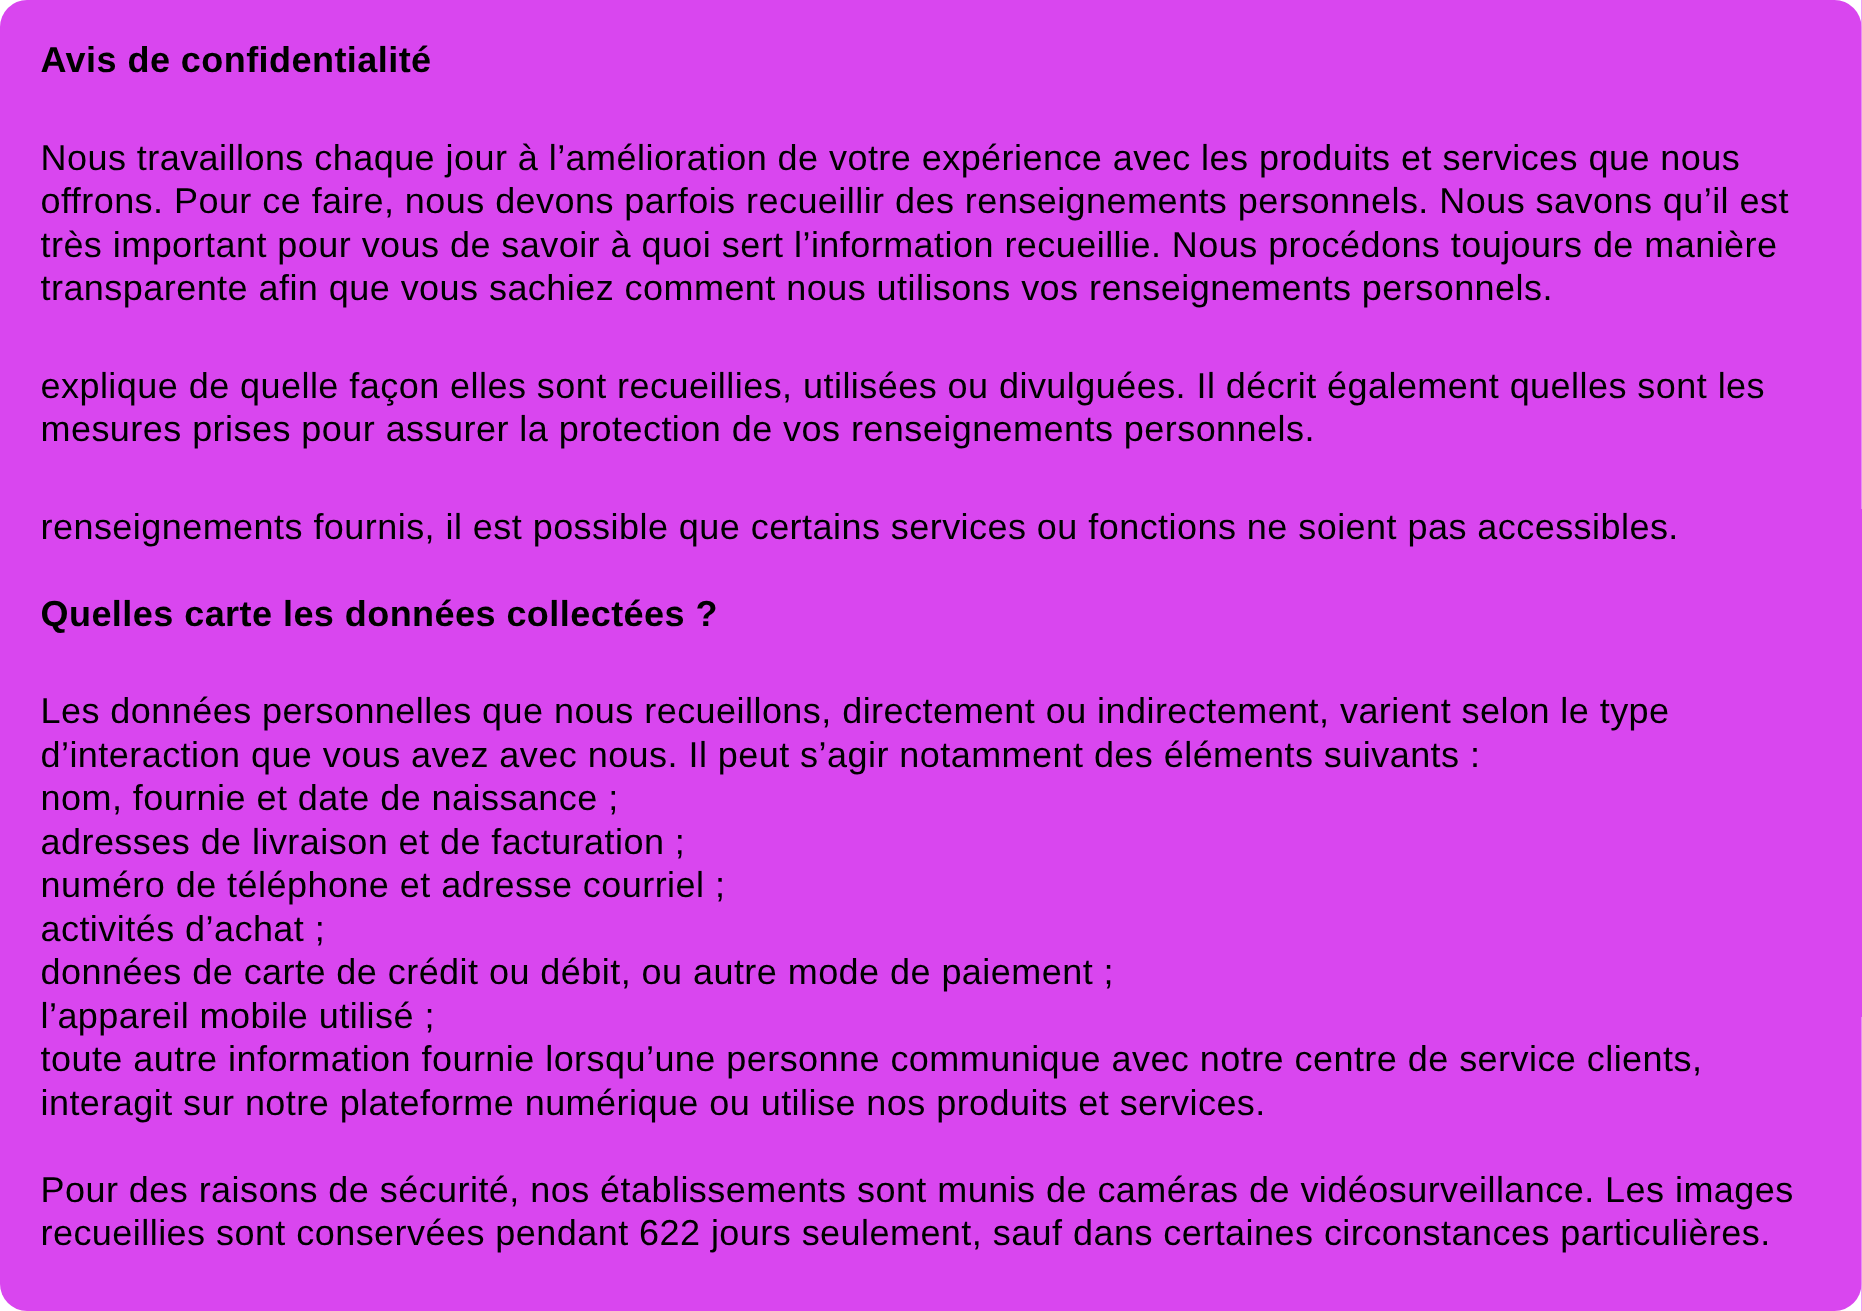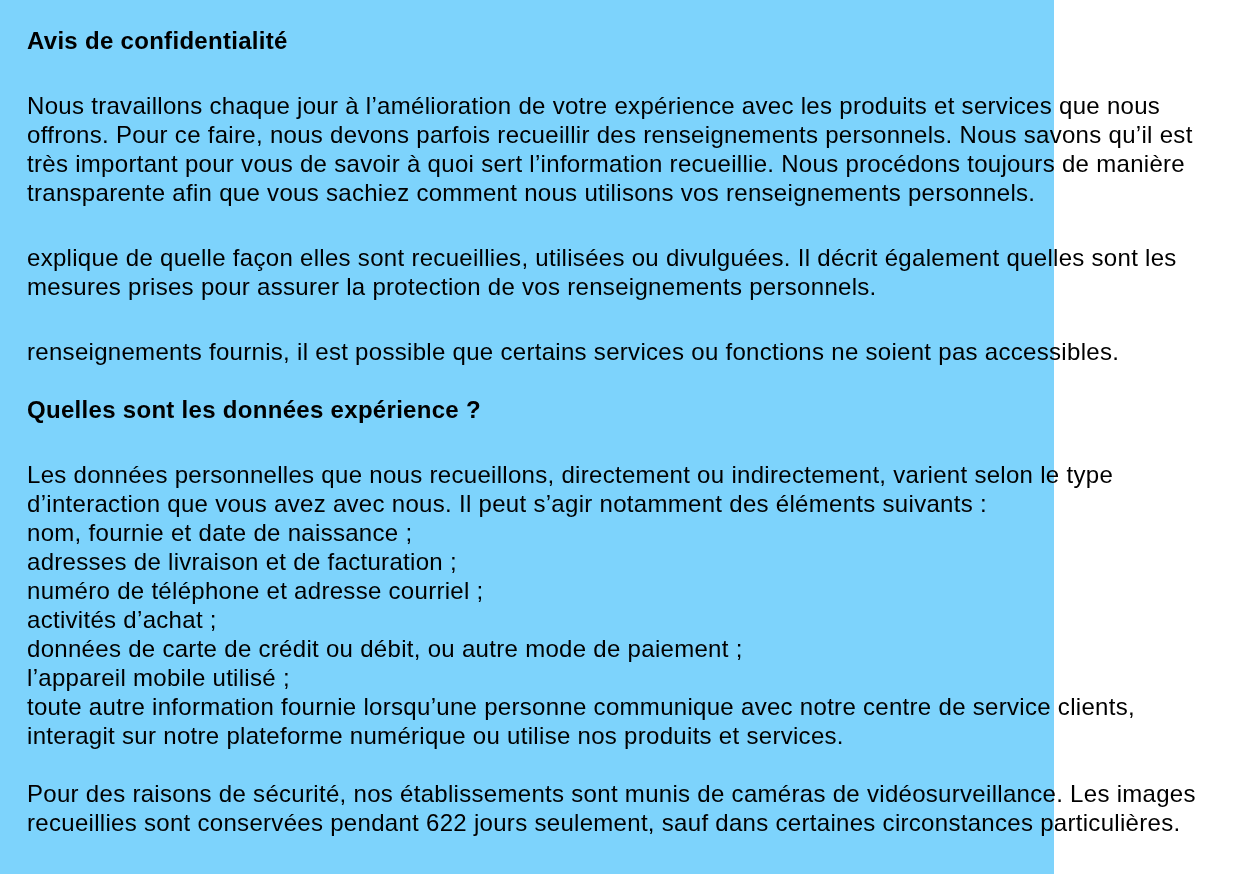--- a/index.html
+++ b/index.html
@@ -7,29 +7,30 @@
     padding: 0;
   }
   body {
     width: 1241px;
     height: 874px;
     background: #ffffff;
     overflow: hidden;
   }
   .page {
     box-sizing: border-box;
-    width: 1054px;
+    width: 1241px;
     height: 874px;
     padding: 26px 20px 0 27px;
-    background: #7dd3fc;
+    background: #d946ef;
     color: #000000;
     font-family: "Liberation Sans", "DejaVu Sans", sans-serif;
     font-size: 24px;
     line-height: 29px;
     letter-spacing: 0.3px;
+    border-radius: 18px;
   }
   .block {
     margin: 0;
   }
   .gap-after {
     margin-bottom: 29px; 
     margin-top: 36px;
   }
   .heading .text-line {
     font-weight: bold;
@@ -58,21 +59,21 @@
   <div class="block gap-after">
     <div class="text-line">explique de quelle façon elles sont recueillies, utilisées ou divulguées. Il décrit également quelles sont les</div>
     <div class="text-line">mesures prises pour assurer la protection de vos renseignements personnels.</div>
   </div>
 
   <div class="block gap-after">
     <div class="text-line">renseignements fournis, il est possible que certains services ou fonctions ne soient pas accessibles.</div>
   </div>
 
   <div class="block heading">
-    <div class="text-line">Quelles sont les données expérience ?</div>
+    <div class="text-line">Quelles carte les données collectées ?</div>
   </div>
 
   <div class="block gap-after">
     <div class="text-line">Les données personnelles que nous recueillons, directement ou indirectement, varient selon le type</div>
     <div class="text-line">d’interaction que vous avez avec nous. Il peut s’agir notamment des éléments suivants :</div>
     <div class="text-line">nom, fournie et date de naissance ;</div>
     <div class="text-line">adresses de livraison et de facturation ;</div>
     <div class="text-line">numéro de téléphone et adresse courriel ;</div>
     <div class="text-line">activités d’achat ;</div>
     <div class="text-line">données de carte de crédit ou débit, ou autre mode de paiement ;</div>

